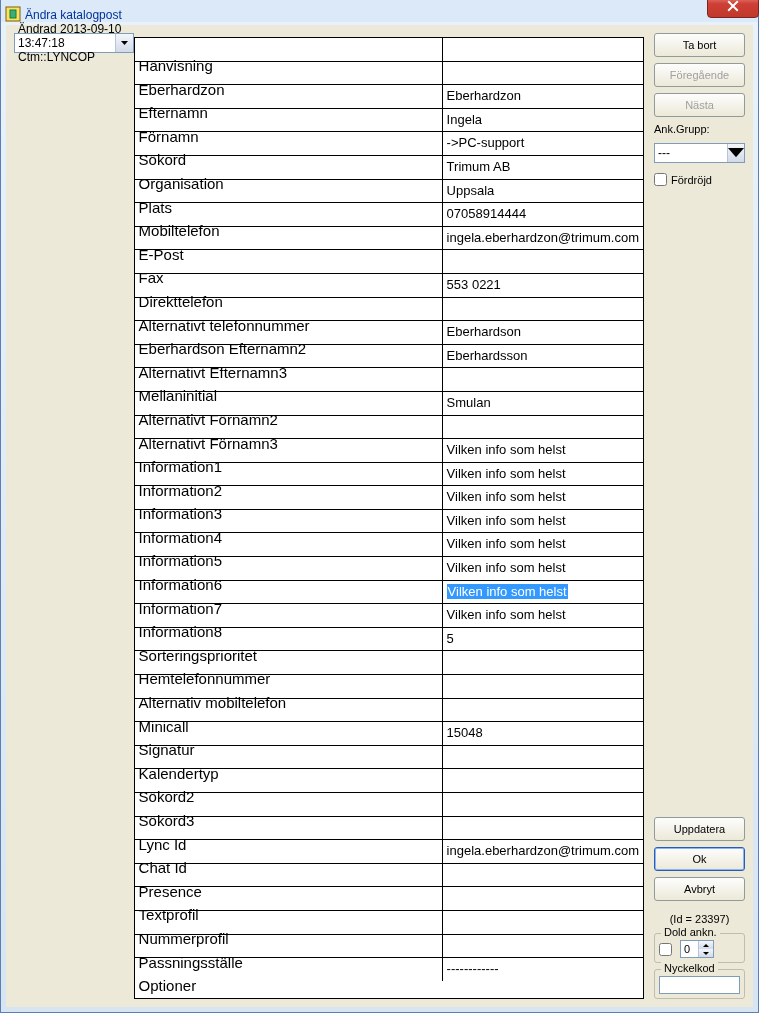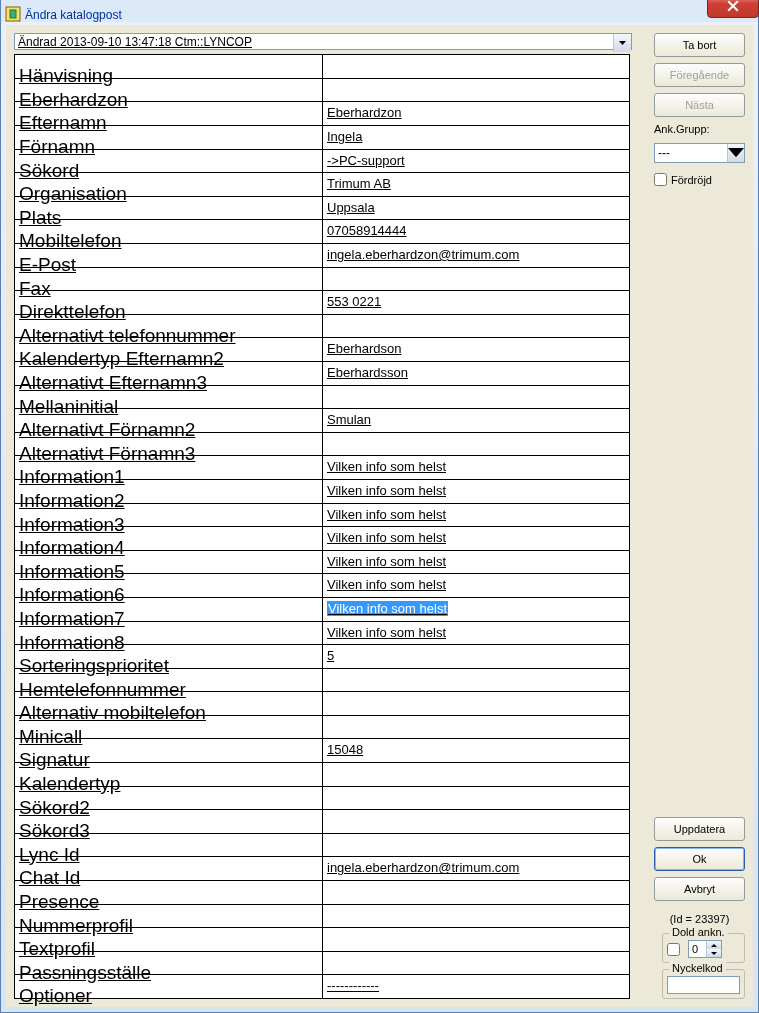--- a/index.html
+++ b/index.html
@@ -50,21 +50,21 @@
     position: absolute;
     left: 5px; right: 5px;
     top: 25px; bottom: 5px;
     background: #ece9d8;
     box-sizing: border-box;
     padding: 8px;
   }
   .main-row { display: flex; height: 100%; }
   .left-pane {
     width: 630px;
-    display: flex; flex-direction: column; text-decoration: underline;
+    display: flex; 
   }
   .right-pane {
     flex: 1;
     padding-left: 10px;
     display: flex; flex-direction: column;
     align-items: stretch;
   }
   .combo {
     width: 618px; height: 20px;
     border: 1px solid #7f9db9;
@@ -92,23 +92,23 @@
   }
   .row {
     display: flex;
     height: 22.6px;
     border-top: 1px solid #000;
   }
   .row:first-child { border-top: none; }
   .row .lcell {
     width: 308px;
     border-right: 1px solid #000;
-    padding: 10px 4px 0 4px;
-    box-sizing: border-box;
-    font-size: 19px;
+    padding: 19px 4px 0 4px;
+    box-sizing: border-box;
+    font-size: 15px;
     color:#000;
     white-space: nowrap;
   }
   .row .rcell {
     flex:1;
     padding: 3px 4px 0 4px;
     box-sizing: border-box;
     font-size: 13px;
     color:#000;
     white-space: nowrap;
@@ -151,21 +151,20 @@
     display:flex; align-items:center; justify-content:center;
   }
   .chk { display:flex; align-items:center; }
   .chk input { margin: 0 4px 0 0; width:13px; height:13px; }
   .group {
     border: 1px solid #c0bdb0;
     border-radius:3px;
     padding: 6px 4px 4px 4px;
     margin-top: 6px;
     position:relative;
-    margin-left:8px;
   }
   .group .legend {
     position:absolute; top:-8px; left:6px;
     background:#ece9d8;
     padding: 0 3px;
     font-size:11px;
   }
   .id-lbl { text-align:center; font-size:11px; margin:6px 0 2px 0; }
   .spacer { flex:1; }
   .spin {
@@ -264,21 +263,21 @@
             </div>
             <div class="row">
               <div class="lcell">Direkttelefon</div>
               <div class="rcell">553 0221</div>
             </div>
             <div class="row">
               <div class="lcell">Alternativt telefonnummer</div>
               <div class="rcell"></div>
             </div>
             <div class="row">
-              <div class="lcell">Kalendertyp Efternamn2</div>
+              <div class="lcell">Eberhardson Efternamn2</div>
               <div class="rcell">Eberhardson</div>
             </div>
             <div class="row">
               <div class="lcell">Alternativt Efternamn3</div>
               <div class="rcell">Eberhardsson</div>
             </div>
             <div class="row">
               <div class="lcell">Mellaninitial</div>
               <div class="rcell"></div>
             </div>
@@ -360,25 +359,25 @@
             </div>
             <div class="row">
               <div class="lcell">Chat Id</div>
               <div class="rcell">ingela.eberhardzon@trimum.com</div>
             </div>
             <div class="row">
               <div class="lcell">Presence</div>
               <div class="rcell"></div>
             </div>
             <div class="row">
+              <div class="lcell">Textprofil</div>
+              <div class="rcell"></div>
+            </div>
+            <div class="row">
               <div class="lcell">Nummerprofil</div>
-              <div class="rcell"></div>
-            </div>
-            <div class="row">
-              <div class="lcell">Textprofil</div>
               <div class="rcell"></div>
             </div>
             <div class="row">
               <div class="lcell">Passningsställe</div>
               <div class="rcell"></div>
             </div>
             <div class="row">
               <div class="lcell">Optioner</div>
               <div class="rcell">------------</div>
             </div>

